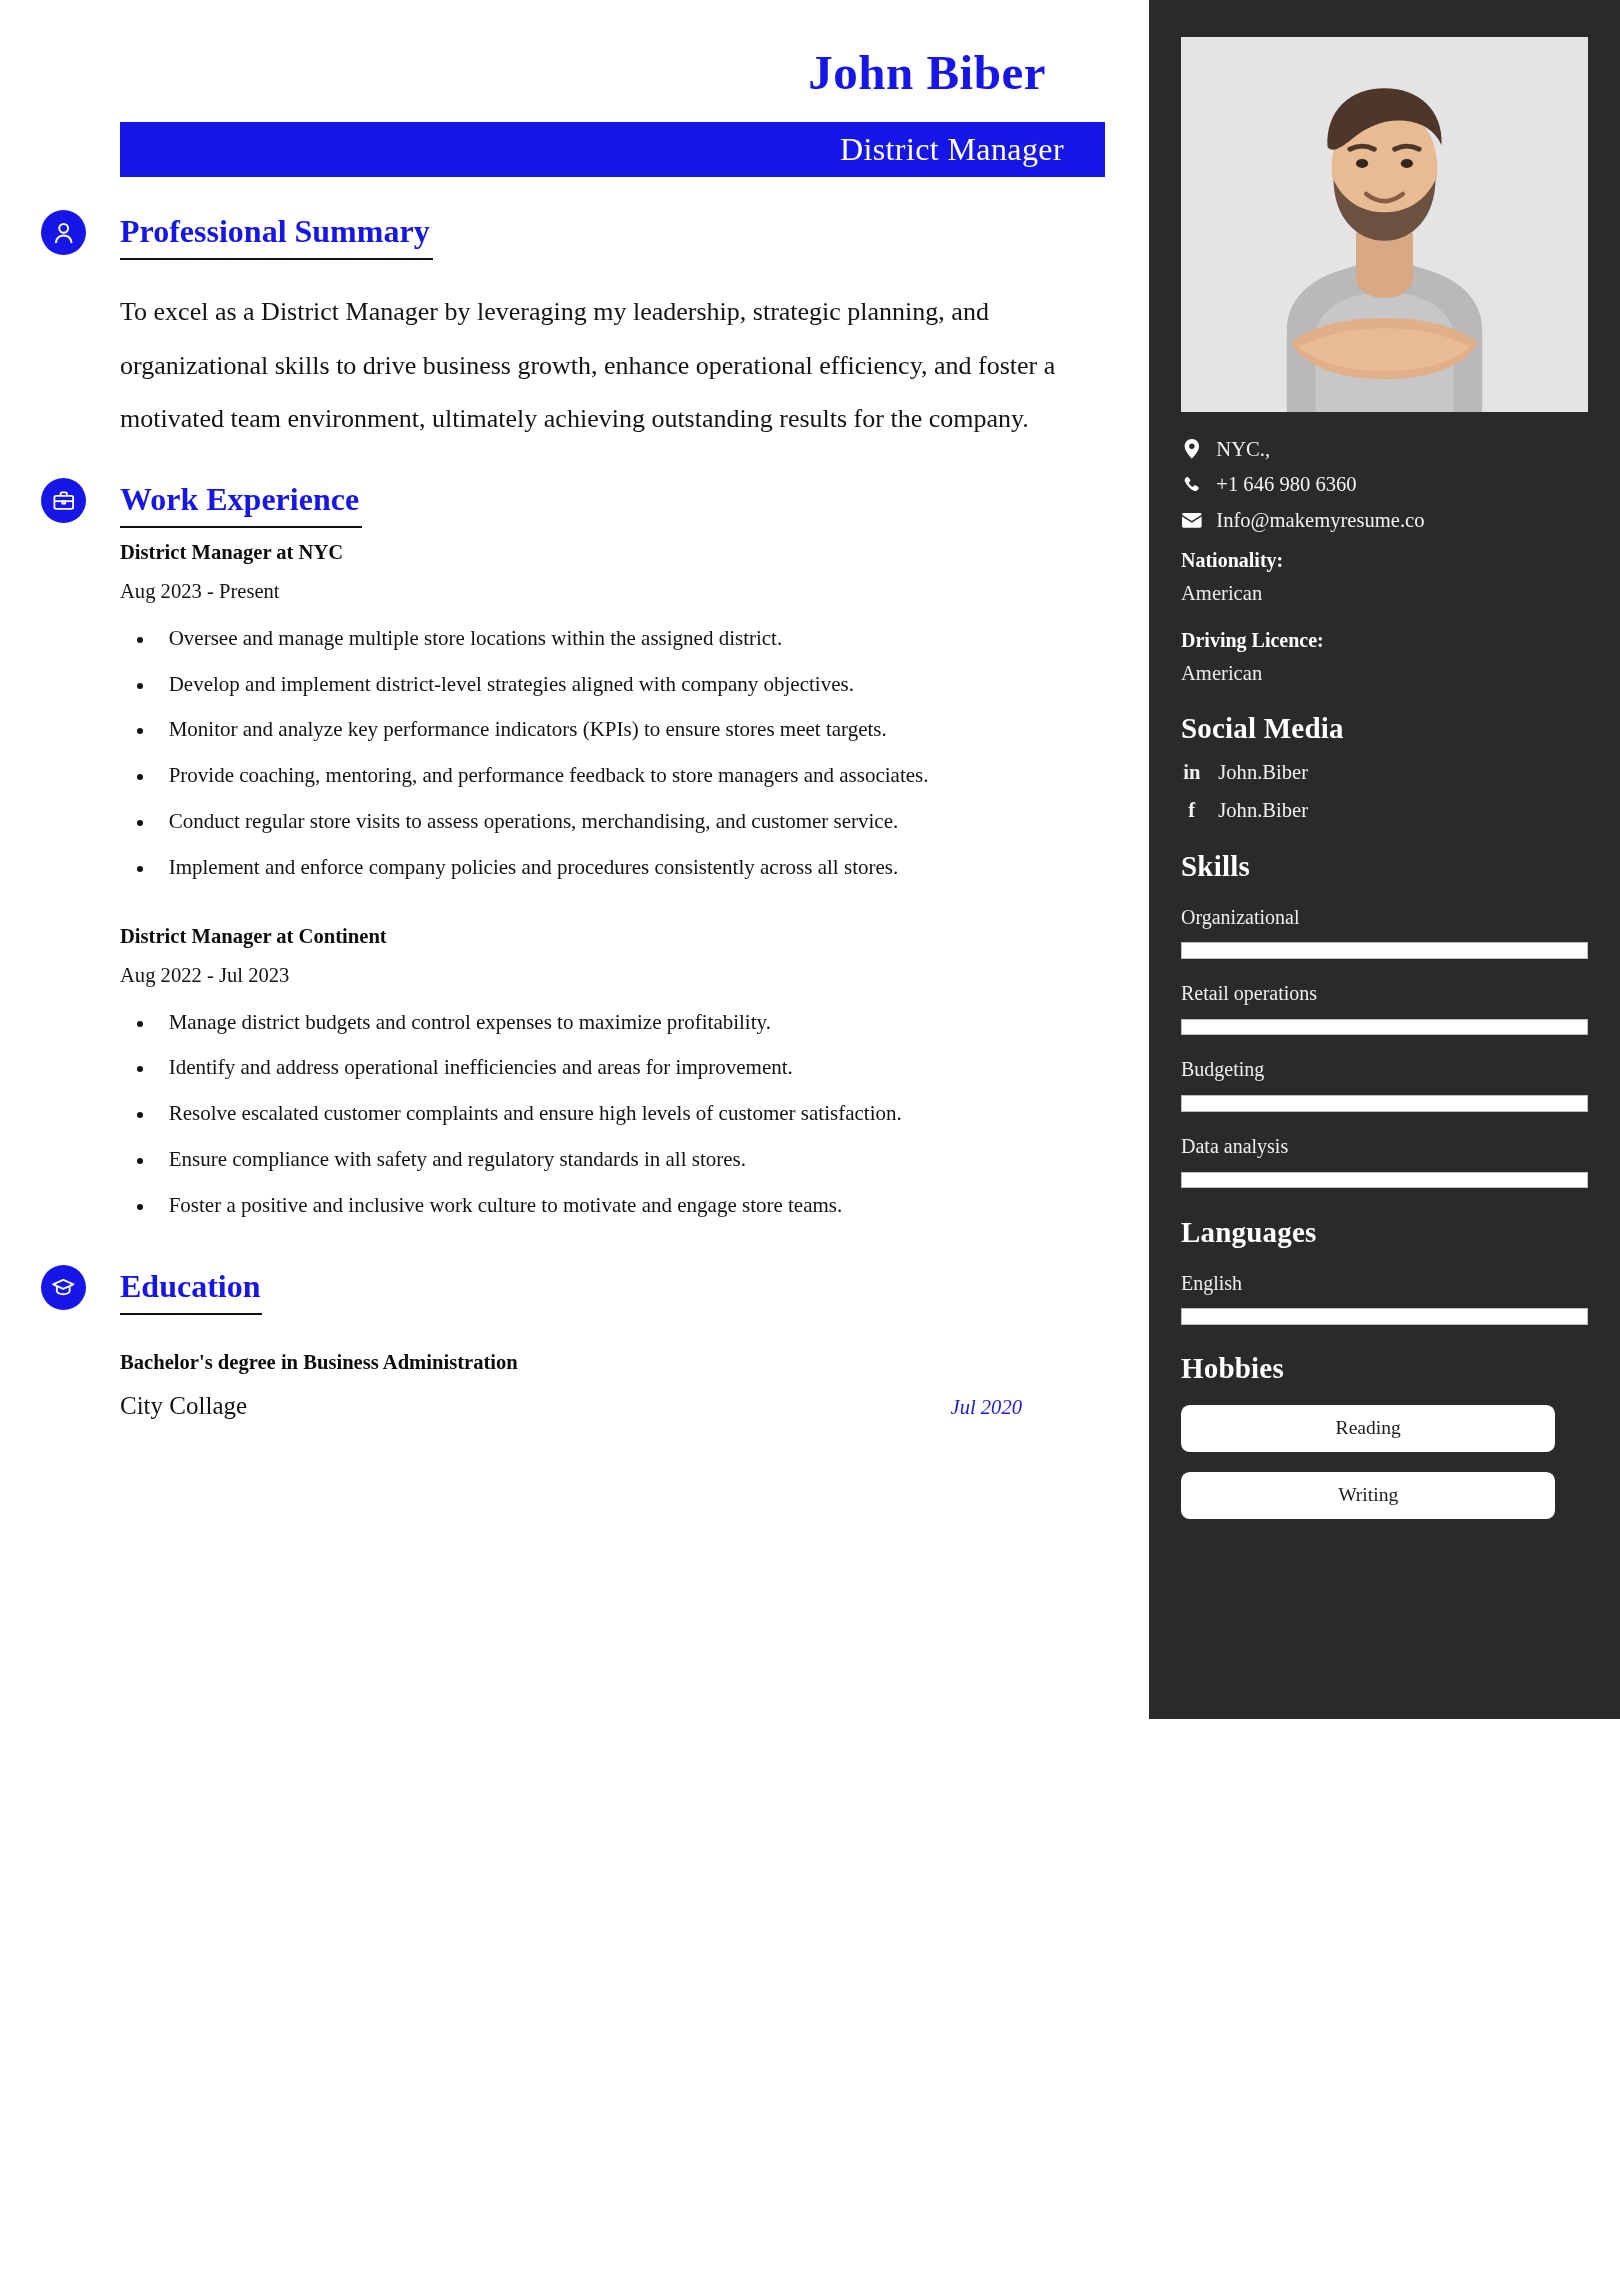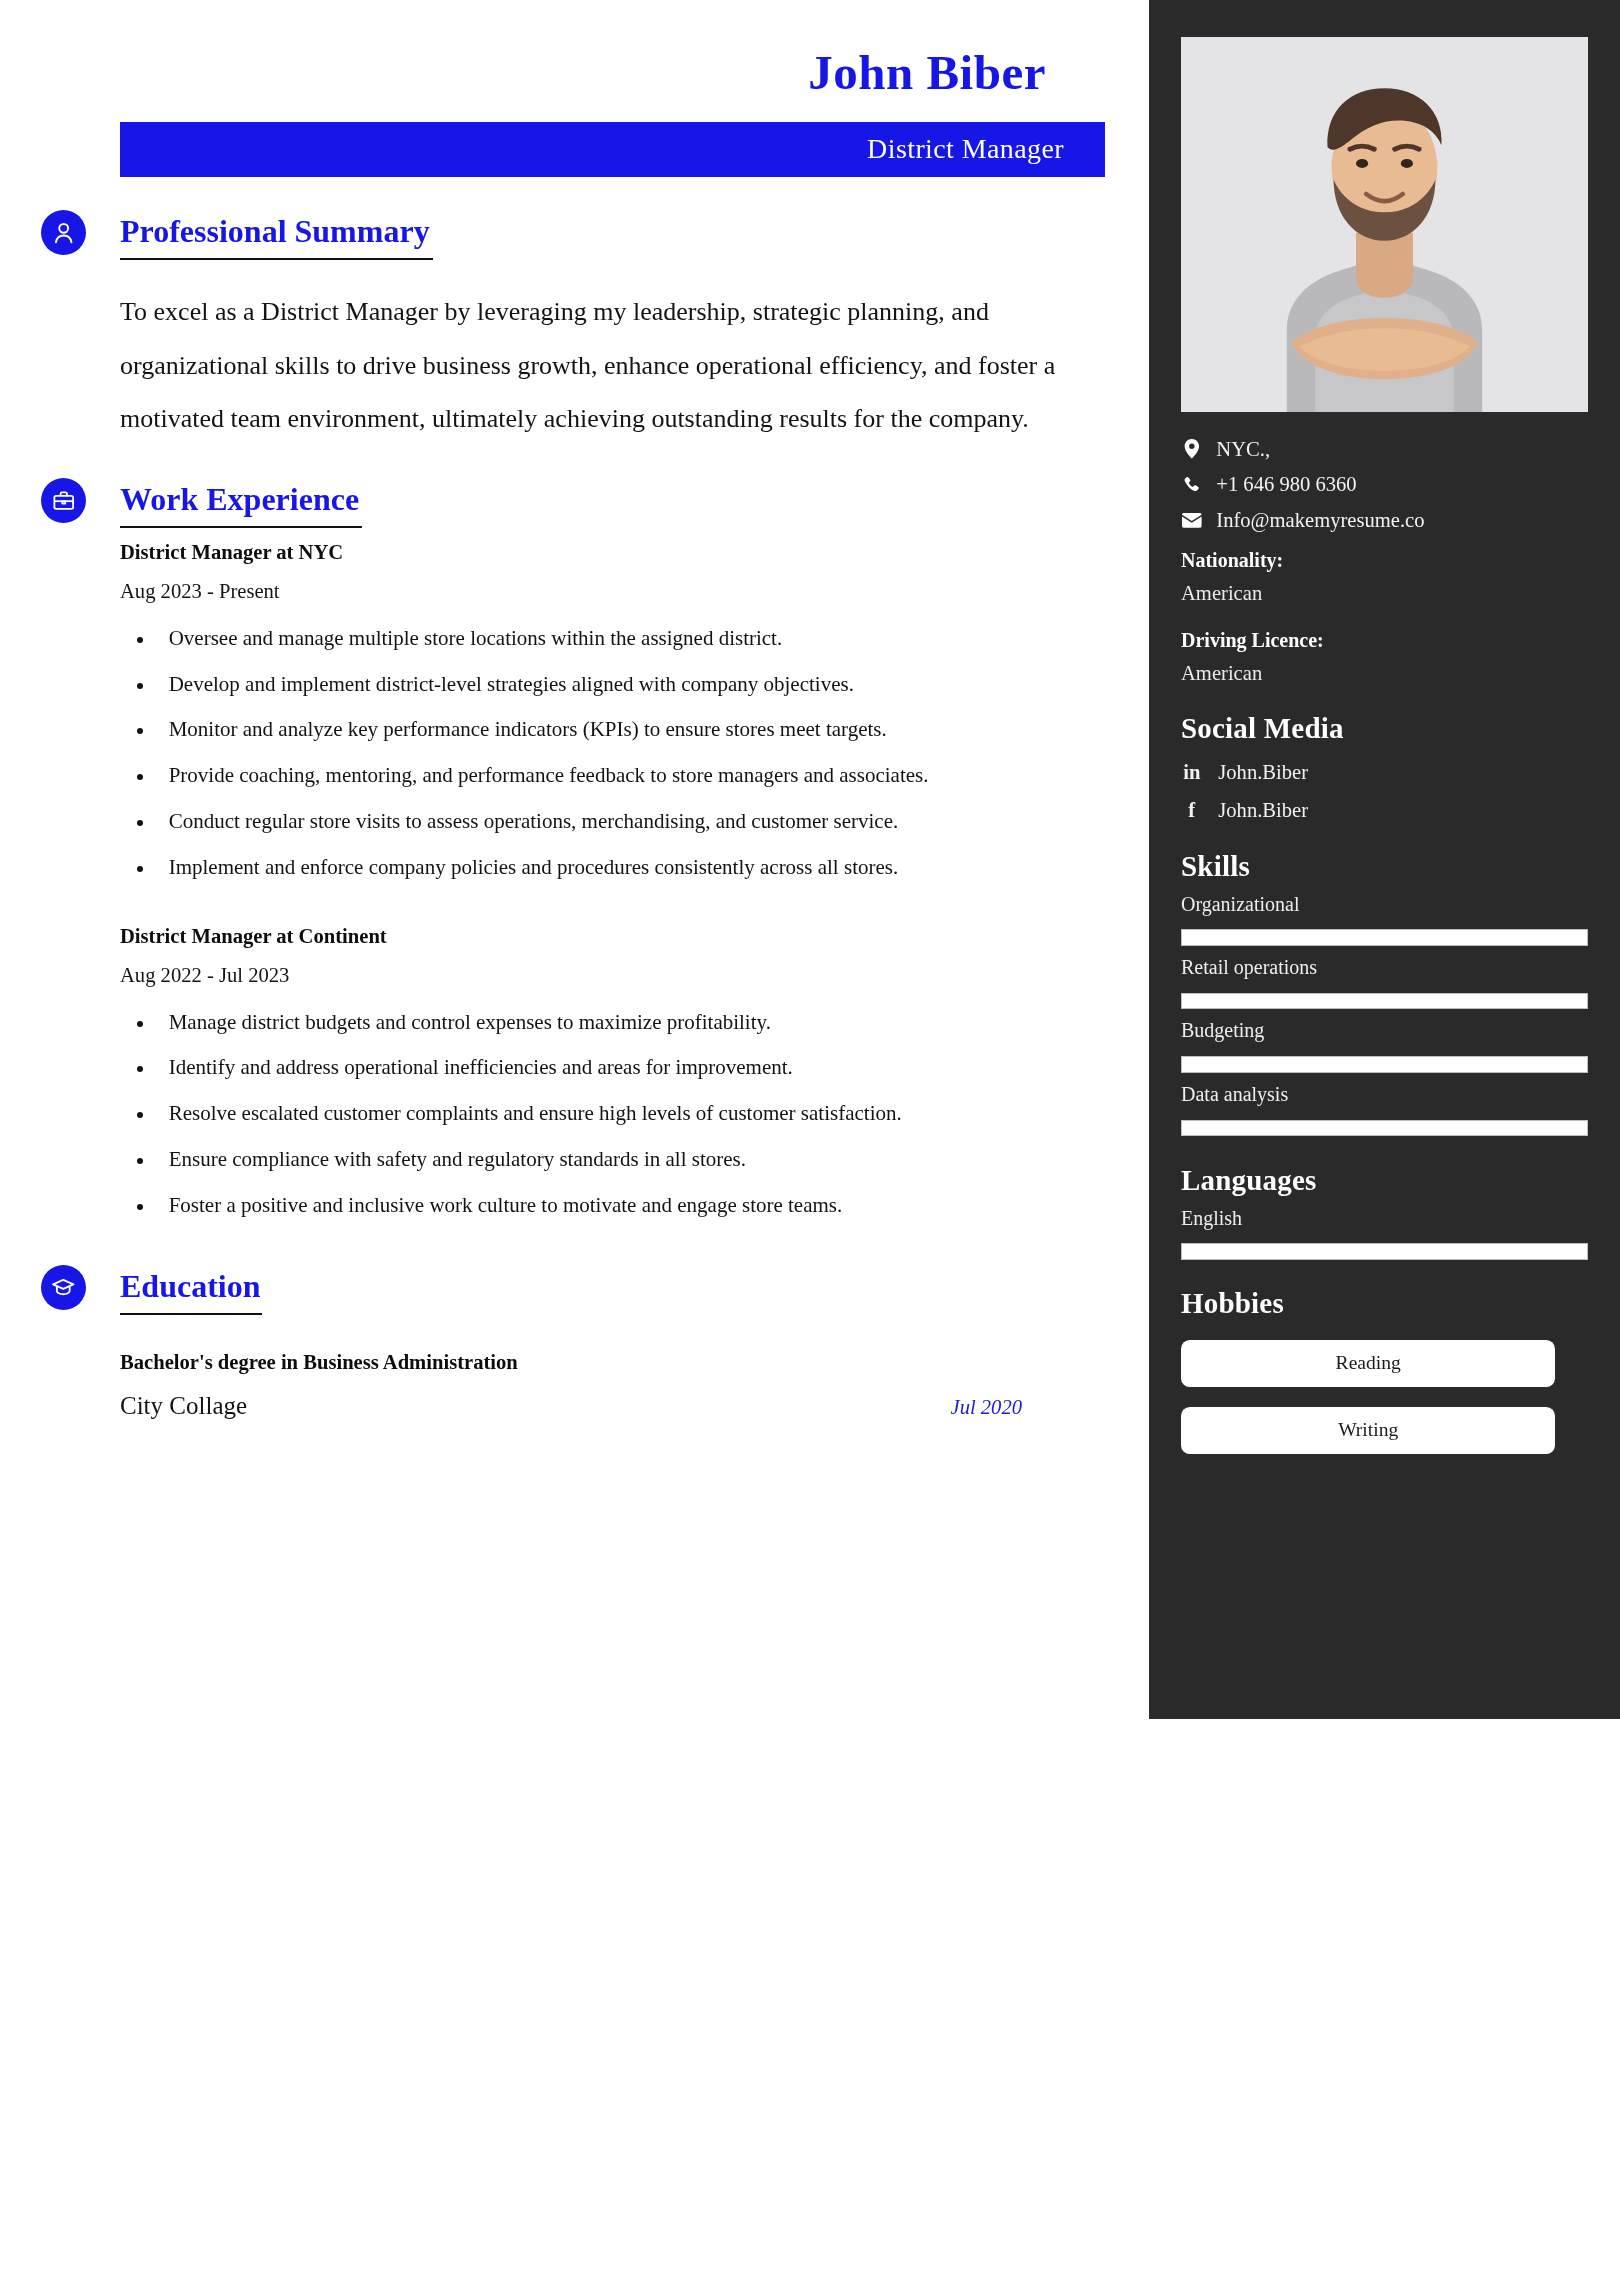--- a/index.html
+++ b/index.html
@@ -27,21 +27,21 @@
   }
 
   .title-bar {
     margin:23.5px 0 0 120px;
     background:#1616e6;
     height:55px;
     display:flex; align-items:center; justify-content:flex-end;
     padding-right:41px;
   }
   .title-bar .job-title {
-    color:#ffffff; font-size:28px; letter-spacing:0.4px;
+    color:#ffffff; font-size:32px; letter-spacing:0.4px;
   }
 
   .section { margin:37px 0 0 0; padding-left:120px; position:relative; }
   .section-head { display:flex; align-items:center; gap:0; }
   .sec-icon {
     position:absolute; left:41px; top:-3.9px;
     width:45px; height:45px; border-radius:50%;
     background:#1616e6;
     display:flex; align-items:center; justify-content:center;
   }
@@ -116,21 +116,21 @@
 
   .soc-row {
     display:flex; align-items:center; gap:15.7px;
     font-size:20.6px; color:#f2f1f1; margin-top:15.7px;
   }
   .soc-ico {
     width:21.6px; flex:0 0 21.6px; display:flex; justify-content:center;
     font-weight:bold;
   }
 
-  .skill { margin-top:10px; }
+  .skill { margin-top:23px; }
   .skill-name { font-size:20px; color:#efeeee; }
   .bar {
     margin-top:13.7px; height:16.7px;
     background:#ffffff;
     border:1px solid #bdbdbd;
   }
   .bar-fill { height:100%; background:#ffffff; }
 
   .hobby {
     margin-top:19.6px;

